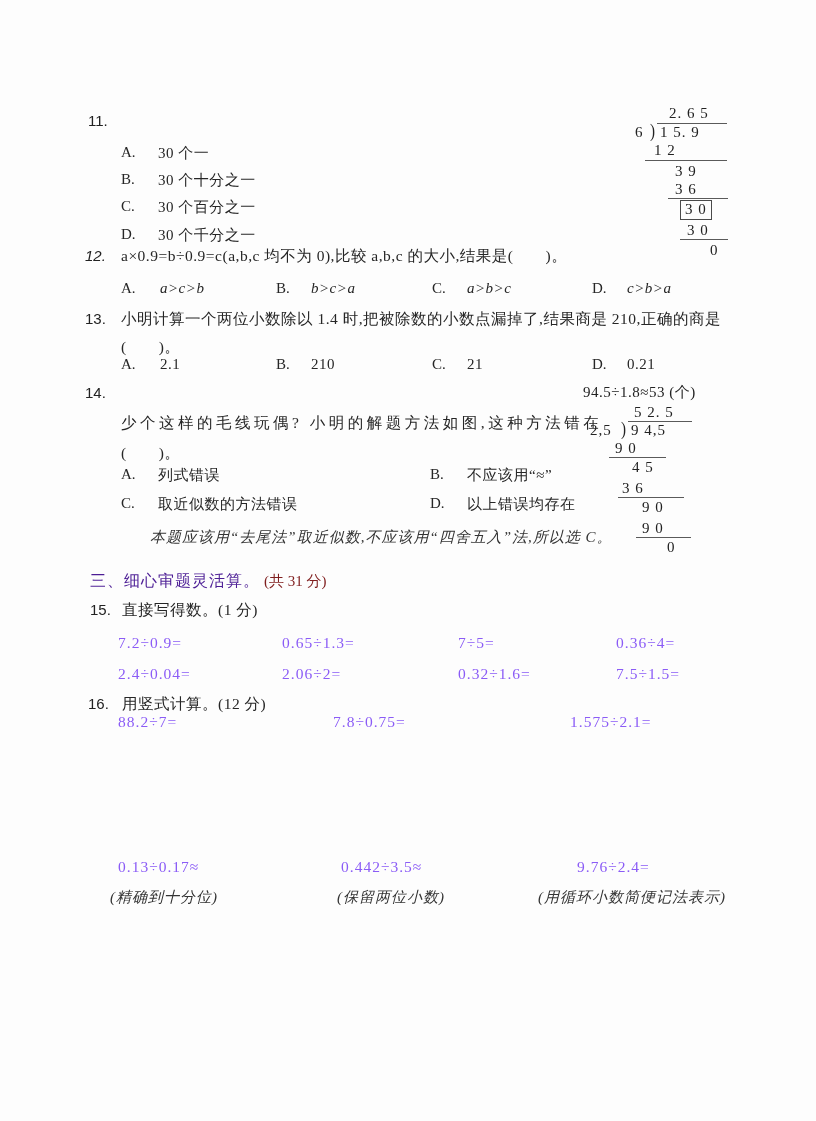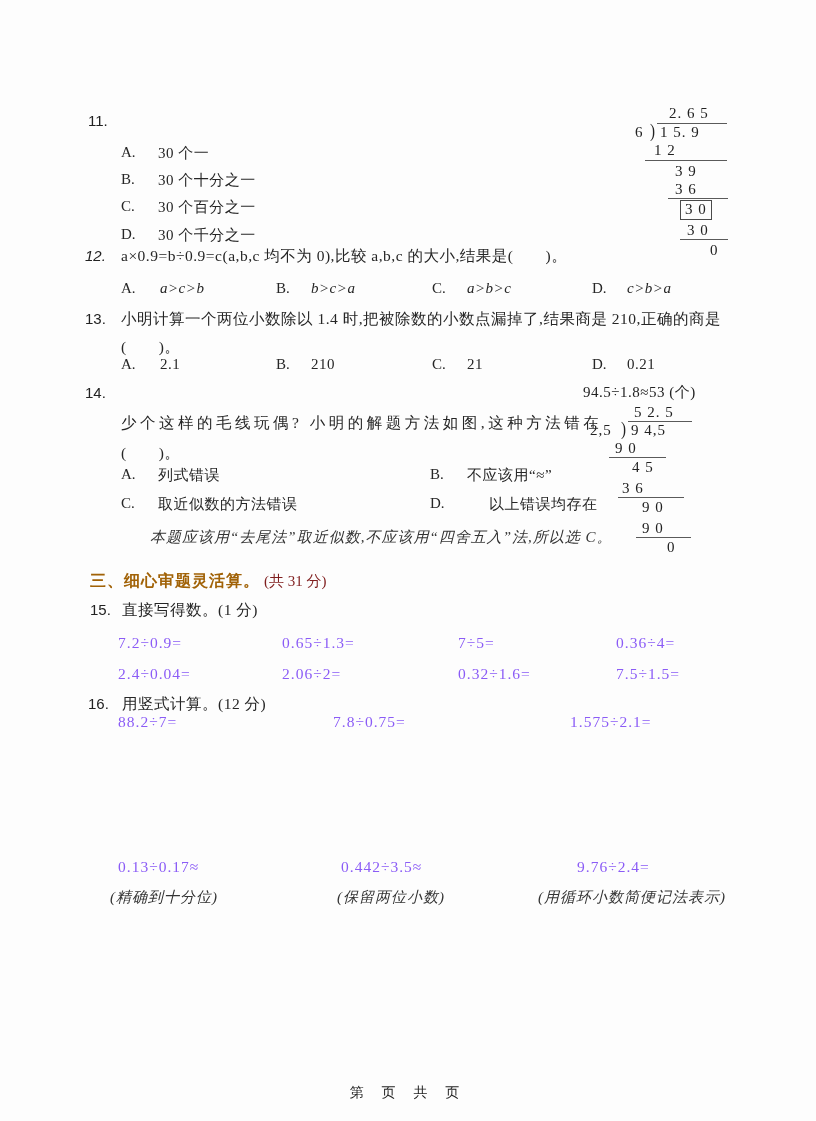--- a/index.html
+++ b/index.html
@@ -16,21 +16,21 @@
   .abs { position: absolute; white-space: nowrap; }
   .qnum {
     font-family: "Liberation Sans", sans-serif;
     font-size: 15px; color: #222; font-weight: 500;
   }
   .stem { font-size: 15.5px; color: #262626; letter-spacing: 0.5px; }
   .optlabel { font-size: 15px; color: #262626; }
   .opttext { font-size: 15px; color: #262626; letter-spacing: 0.5px; }
   .italic-math { font-style: italic; }
   .note-kai { font-style: italic; font-size: 15px; color: #333; letter-spacing: 1px; }
-  .sec-title { font-size: 16px; font-weight: bold; color: #a16207; letter-spacing: 1px; }
+  .sec-title { font-size: 16px; font-weight: normal; color: #4c1d95; letter-spacing: 1px; }
   .sec-score { font-size: 15px; font-weight: normal; color: #7f1d1d; }
   .calc { font-size: 15.5px; color: #8b5cf6; letter-spacing: 1px; }
   
   .ldiv { position: absolute; font-size: 15px; color: #222; }
   .ldiv .n { position: absolute; letter-spacing: 1px; white-space: nowrap; }
   .ldiv .paren { transform: scaleY(1.25); display:inline-block; }
   .ldiv .hline { position: absolute; height: 0; border-top: 1.3px solid #5a5a5a; }
   .ldiv .vinc  { position: absolute; height: 0; border-top: 1.3px solid #5a5a5a; }
   .ldiv .boxed {
     position: absolute; border: 1.4px solid #4a4a4a;
@@ -100,21 +100,21 @@
   <span class="abs qnum" style="left:85px; top:384px;">14.</span>
   <span class="abs stem" style="left:121px; top:413px; letter-spacing:3.5px;">少个这样的毛线玩偶? 小明的解题方法如图,这种方法错在</span>
   <span class="abs stem" style="left:121px; top:443px;">(　　)。</span>
   <span class="abs optlabel" style="left:121px; top:466px;">A.</span>
   <span class="abs opttext" style="left:158px; top:466px;">列式错误</span>
   <span class="abs optlabel" style="left:430px; top:466px;">B.</span>
   <span class="abs opttext" style="left:467px; top:466px;">不应该用“≈”</span>
   <span class="abs optlabel" style="left:121px; top:495px;">C.</span>
   <span class="abs opttext" style="left:158px; top:495px;">取近似数的方法错误</span>
   <span class="abs optlabel" style="left:430px; top:495px;">D.</span>
-  <span class="abs opttext" style="left:489px; top:495px;">以上错误均存在</span>
+  <span class="abs opttext" style="left:467px; top:495px;">以上错误均存在</span>
   <span class="abs note-kai" style="left:150px; top:528px;">本题应该用“去尾法”取近似数,不应该用“四舍五入”法,所以选 C。</span>
 
   <div class="ldiv" style="left:583px; top:383px; width:200px; height:180px;">
     <span class="n" style="left:0; top:0; letter-spacing:0.5px;">94.5÷1.8≈53 (个)</span>
     <span class="n" style="left:51px; top:21px;">5 2. 5</span>
     <span class="n" style="left:7px; top:39px;">2,5</span>
     <span class="n paren" style="left:38px; top:38px;">)</span>
     <div class="vinc" style="left:45px; top:38px; width:64px;"></div>
     <span class="n" style="left:48px; top:39px;">9 4,5</span>
     <span class="n" style="left:32px; top:57px;">9 0</span>
@@ -150,15 +150,14 @@
   <span class="abs calc" style="left:333px; top:713px;">7.8÷0.75=</span>
   <span class="abs calc" style="left:570px; top:713px;">1.575÷2.1=</span>
 
   <span class="abs calc" style="left:118px; top:858px;">0.13÷0.17≈</span>
   <span class="abs calc" style="left:341px; top:858px;">0.442÷3.5≈</span>
   <span class="abs calc" style="left:577px; top:858px;">9.76÷2.4=</span>
   <span class="abs note-kai" style="left:110px; top:888px;">(精确到十分位)</span>
   <span class="abs note-kai" style="left:337px; top:888px;">(保留两位小数)</span>
   <span class="abs note-kai" style="left:538px; top:888px;">(用循环小数简便记法表示)</span>
 
-  <div class="footer" style="top:1084px;">第 页 共 页</div>
 
 </div>
 
 </body></html>

